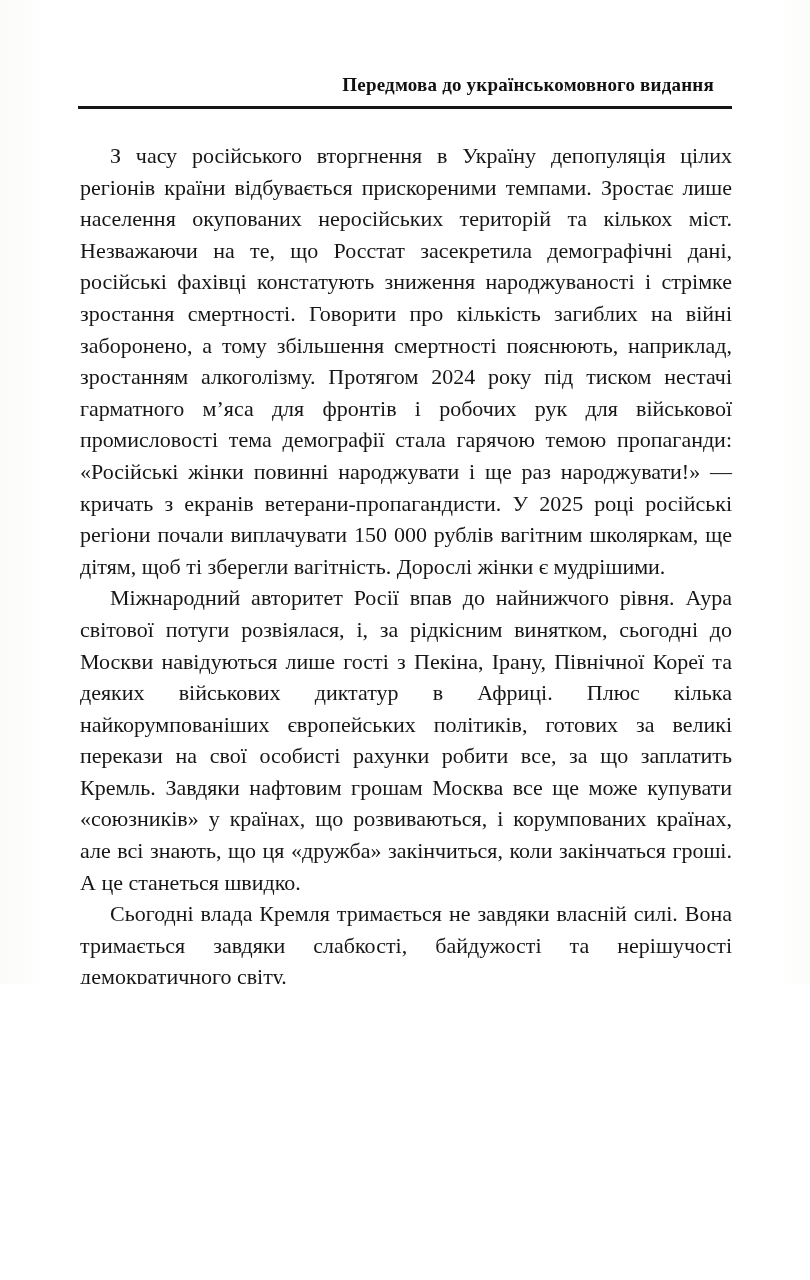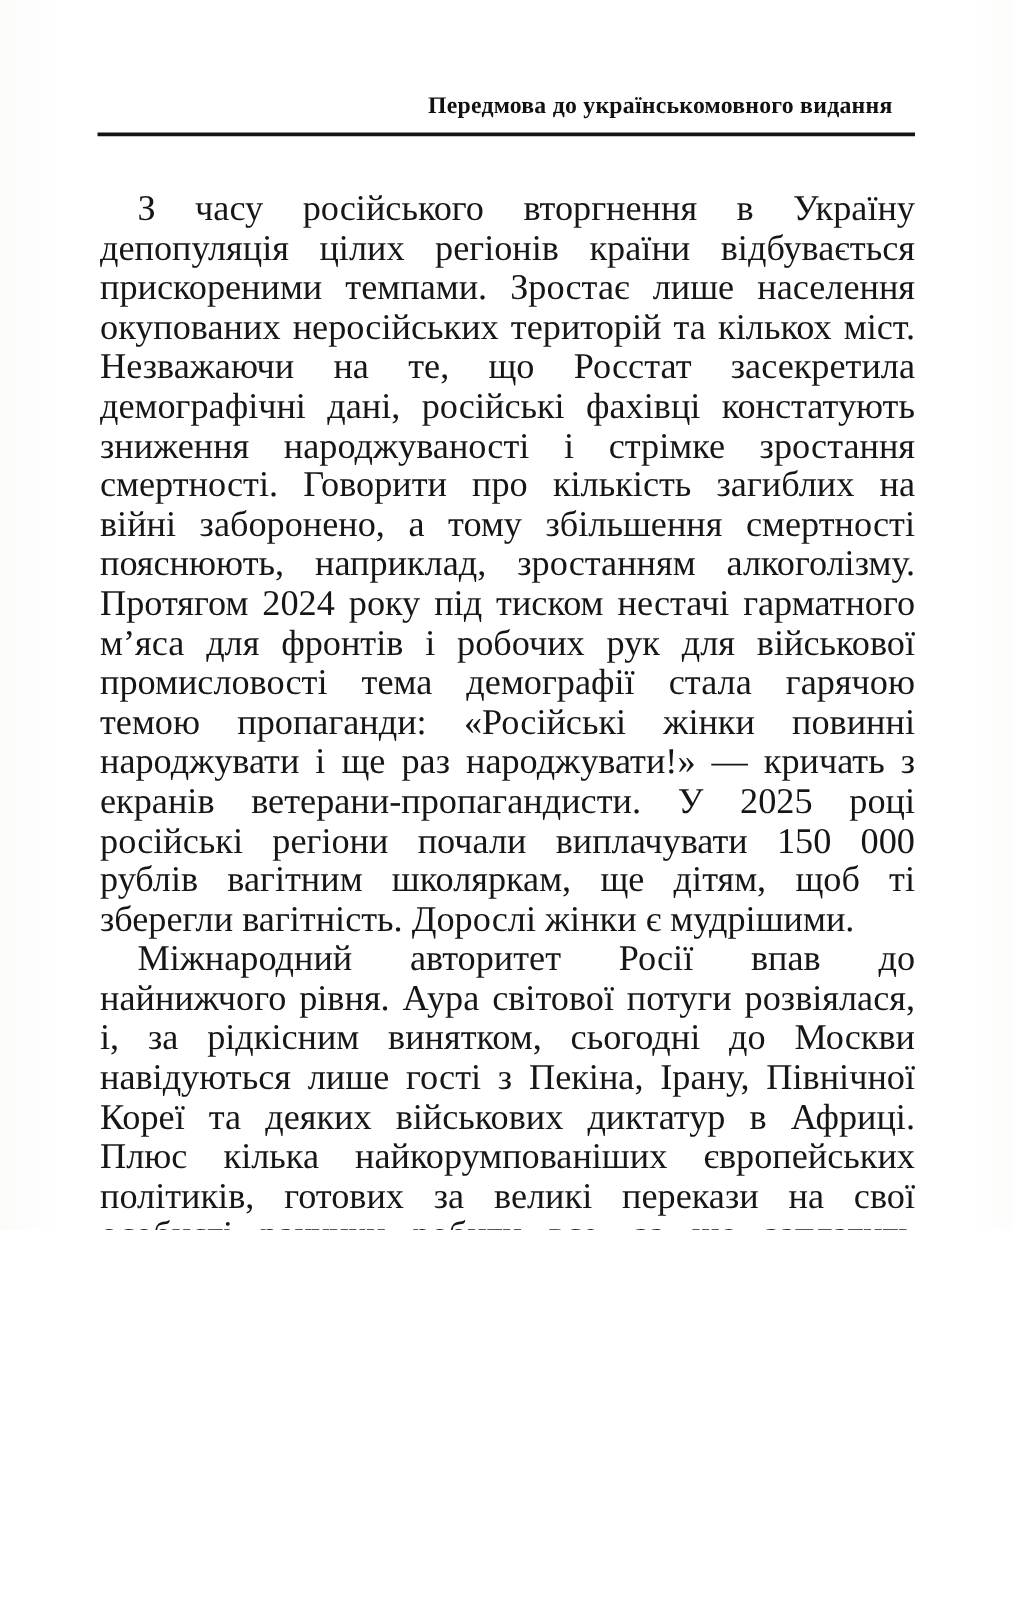--- a/index.html
+++ b/index.html
@@ -33,24 +33,24 @@
       position: absolute;
       top: 106px;
       left: 78px;
       right: 78px;
       height: 3px;
       background: #161616;
       border: none;
     }
     .body-text {
       position: absolute;
-      top: 152px;
+      top: 140px;
       left: 80px;
       right: 78px;
-      font-size: 29px;
+      font-size: 22px;
       line-height: 31.6px;
       text-align: justify;
     }
     .body-text p {
       margin: 0;
       text-indent: 30px;
     }
     .foot-rule {
       position: absolute;
       top: 1192px;
@@ -74,19 +74,20 @@
 
 <div class="book-page">
 
   <div class="running-head">Передмова до українськомовного видання</div>
 
   <div class="head-rule"></div>
 
   <div class="body-text">
     <p>З часу російського вторгнення в Україну депопуляція цілих регіонів країни відбувається прискореними темпами. Зростає лише населення окупованих неросійських територій та кількох міст. Незважаючи на те, що Росстат засекретила демографічні дані, російські фахівці констатують зниження народжуваності і стрімке зростання смертності. Говорити про кількість загиблих на війні заборонено, а тому збільшення смертності пояснюють, наприклад, зростанням алкоголізму. Протягом 2024 року під тиском нестачі гарматного м’яса для фронтів і робочих рук для військової промисловості тема демографії стала гарячою темою пропаганди: «Російські жінки повинні народжувати і ще раз народжувати!» — кричать з екранів ветерани-пропагандисти. У 2025 році російські регіони почали виплачувати 150 000 рублів вагітним школяркам, ще дітям, щоб ті зберегли вагітність. Дорослі жінки є мудрішими.</p>
     <p>Міжнародний авторитет Росії впав до найнижчого рівня. Аура світової потуги розвіялася, і, за рідкісним винятком, сьогодні до Москви навідуються лише гості з Пекіна, Ірану, Північної Кореї та деяких військових диктатур в Африці. Плюс кілька найкорумпованіших європейських політиків, готових за великі перекази на свої особисті рахунки робити все, за що заплатить Кремль. Завдяки нафтовим грошам Москва все ще може купувати «союзників» у країнах, що розвиваються, і корумпованих країнах, але всі знають, що ця «дружба» закінчиться, коли закінчаться гроші. А це станеться швидко.</p>
+    <p>Сьогодні влада Кремля тримається не завдяки власній силі. Вона тримається завдяки слабкості, байдужості та нерішучості демократичного світу.</p>
   </div>
 
   <div class="foot-rule"></div>
 
   <div class="page-number">19</div>
 
 </div>
 
 </body></html>

